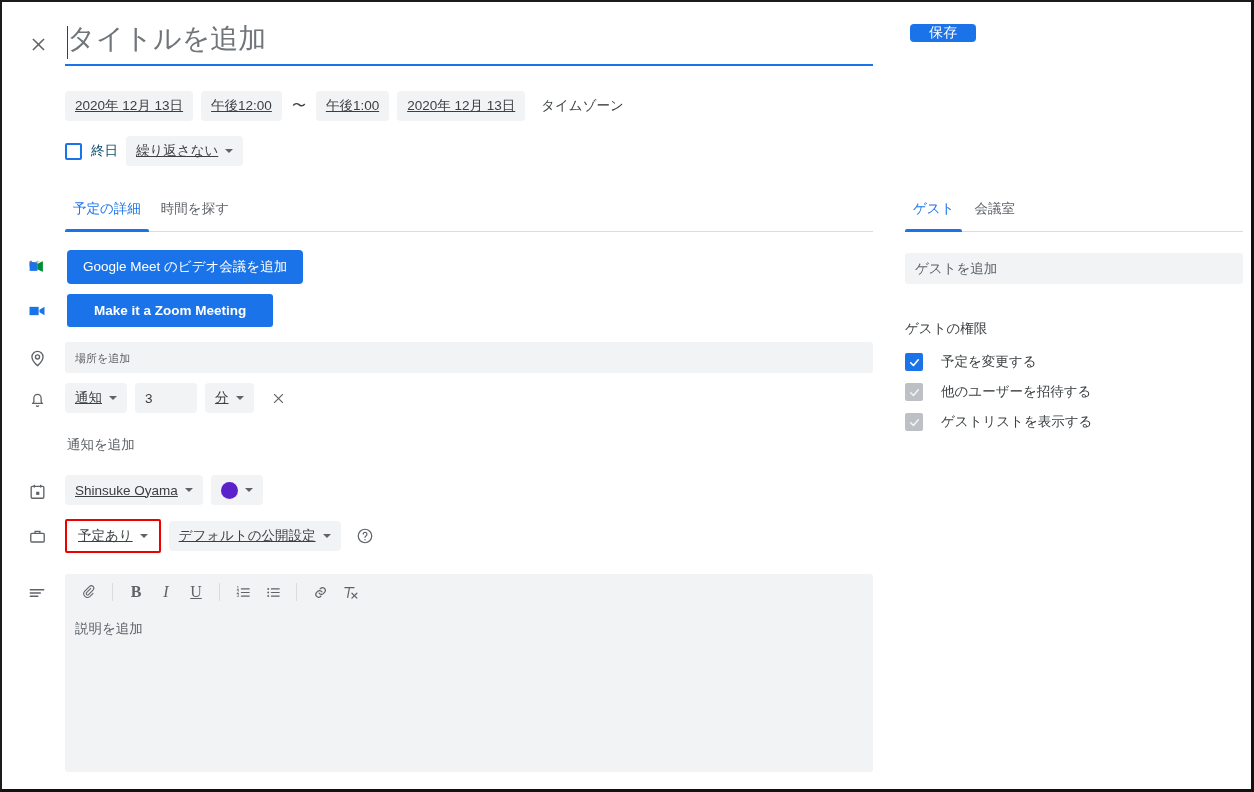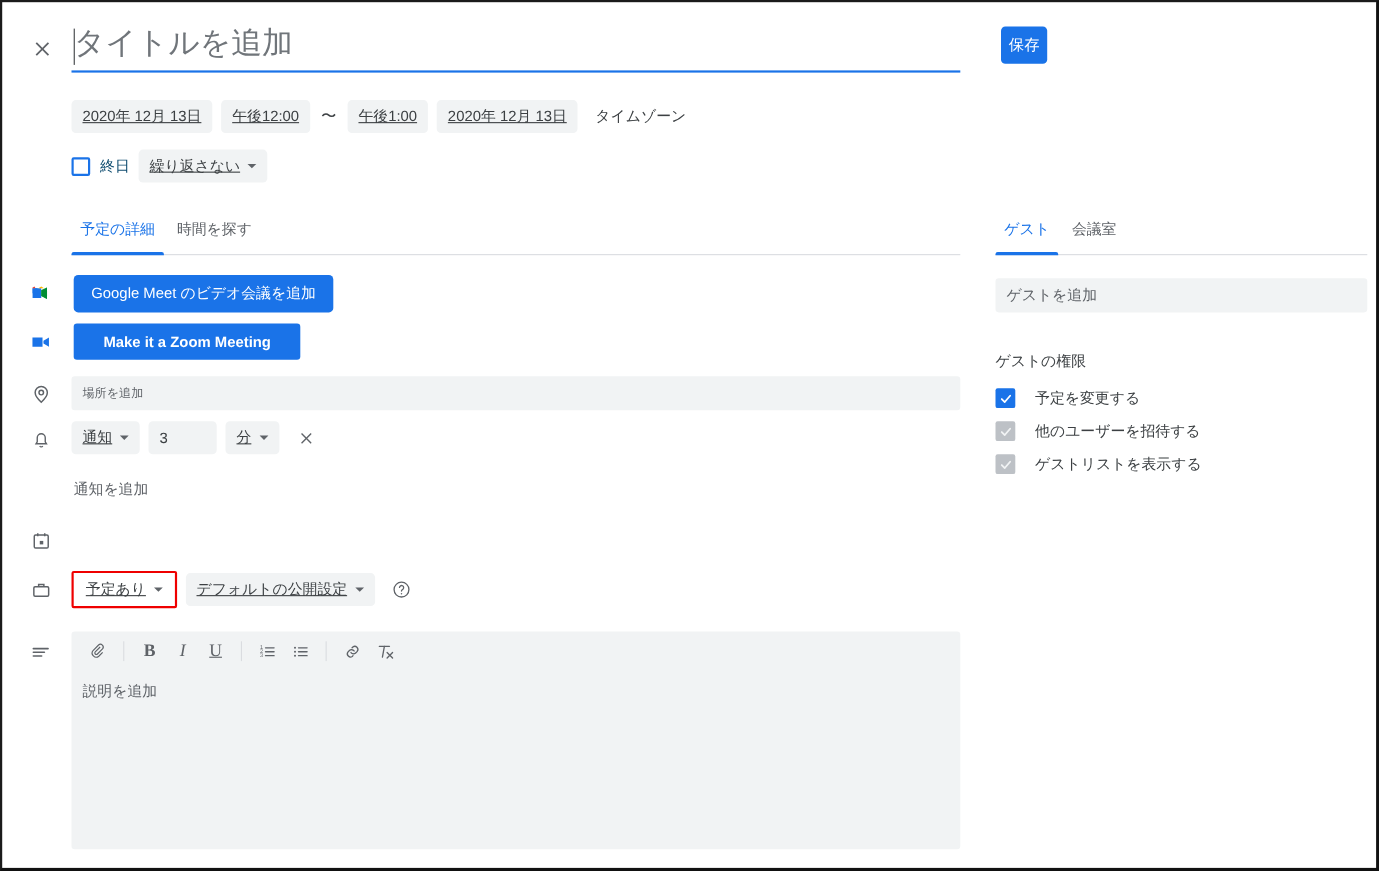--- a/index.html
+++ b/index.html
@@ -50,21 +50,21 @@
     background: transparent;
   }
   .title-input::placeholder { color: #70757a; opacity: 1; }
   .caret {
     position: absolute; left: 2px; top: 6px;
     width: 1px; height: 33px; background: #3c4043;
   }
 
   .save-btn {
     position: absolute; left: 908px; top: 22px;
-    height: 34px; padding: 0 7px;
+    height: 18px; padding: 0 19px;
     background: #1a73e8;
     color: #fff;
     border: none; border-radius: 4px;
     font-size: 14px;
     font-family: "Liberation Sans", "DejaVu Sans", sans-serif;
     cursor: pointer;
     letter-spacing: .2px;
   }
 
   
@@ -396,20 +396,30 @@
     <div class="x-remove">
       <svg width="15" height="15" viewBox="0 0 24 24" fill="none" stroke="currentColor" stroke-width="2">
         <line x1="5" y1="5" x2="19" y2="19"></line>
           <line x1="19" y1="5" x2="5" y2="19"></line>
       </svg>
     </div>
   </div>
 
   <div class="add-notify">通知を追加</div>
 
+  <div class="calendar-row">
+    <div class="chip">
+      <span>Shinsuke Oyama</span>
+      <i class="caret-dn"></i>
+    </div>
+    <div class="chip">
+      <span class="color-dot" id="color-dot" style="background: rgb(91, 33, 202);"></span>
+      <i class="caret-dn"></i>
+    </div>
+  </div>
 
   <div class="busy-row">
     <div class="chip hl-red">
       <span>予定あり</span>
       <i class="caret-dn"></i>
     </div>
     <div class="chip">
       <span>デフォルトの公開設定</span>
       <i class="caret-dn"></i>
     </div>

